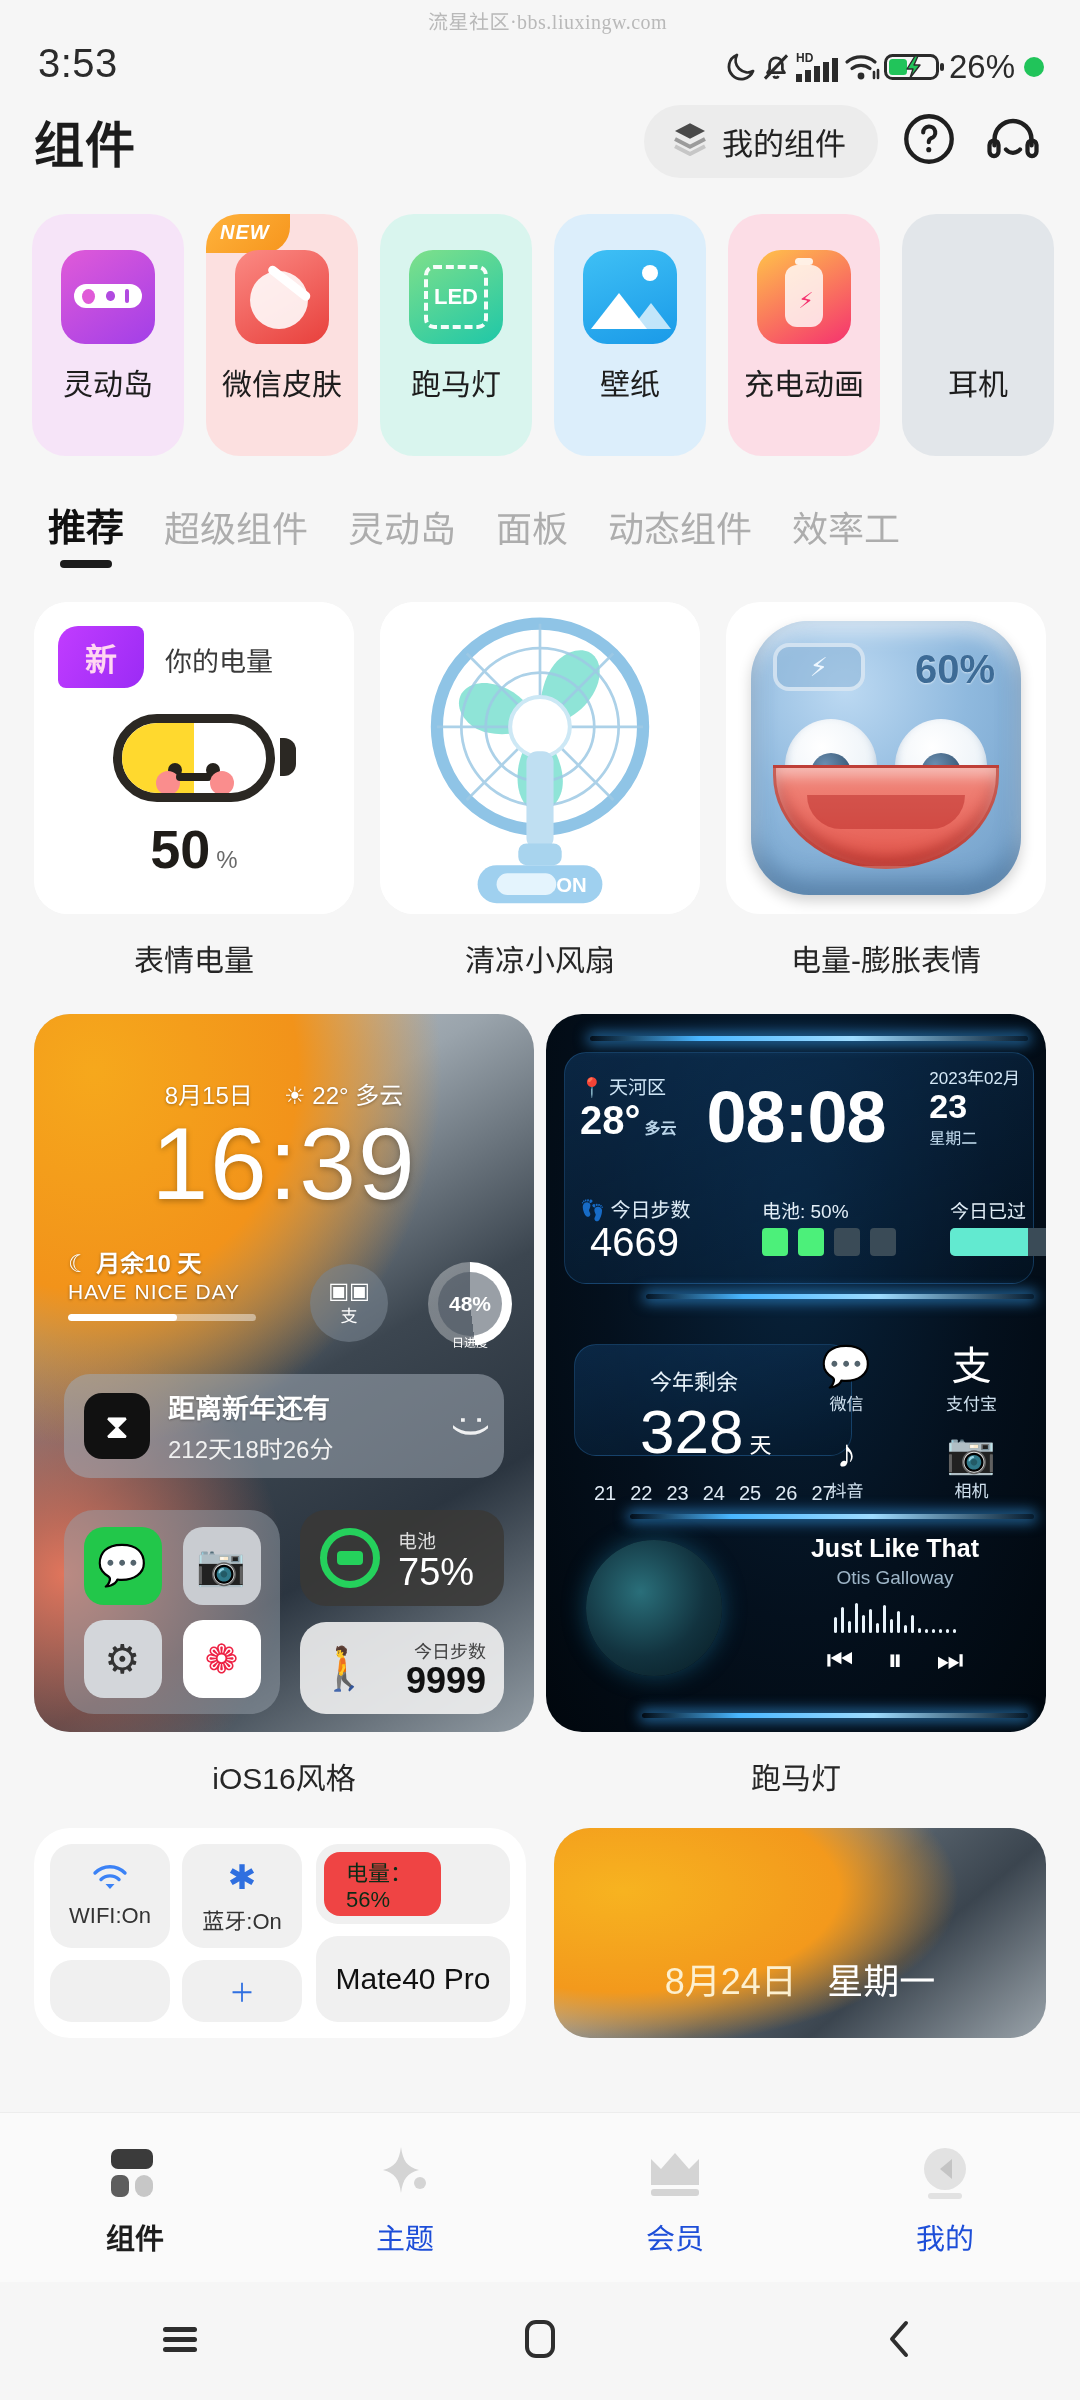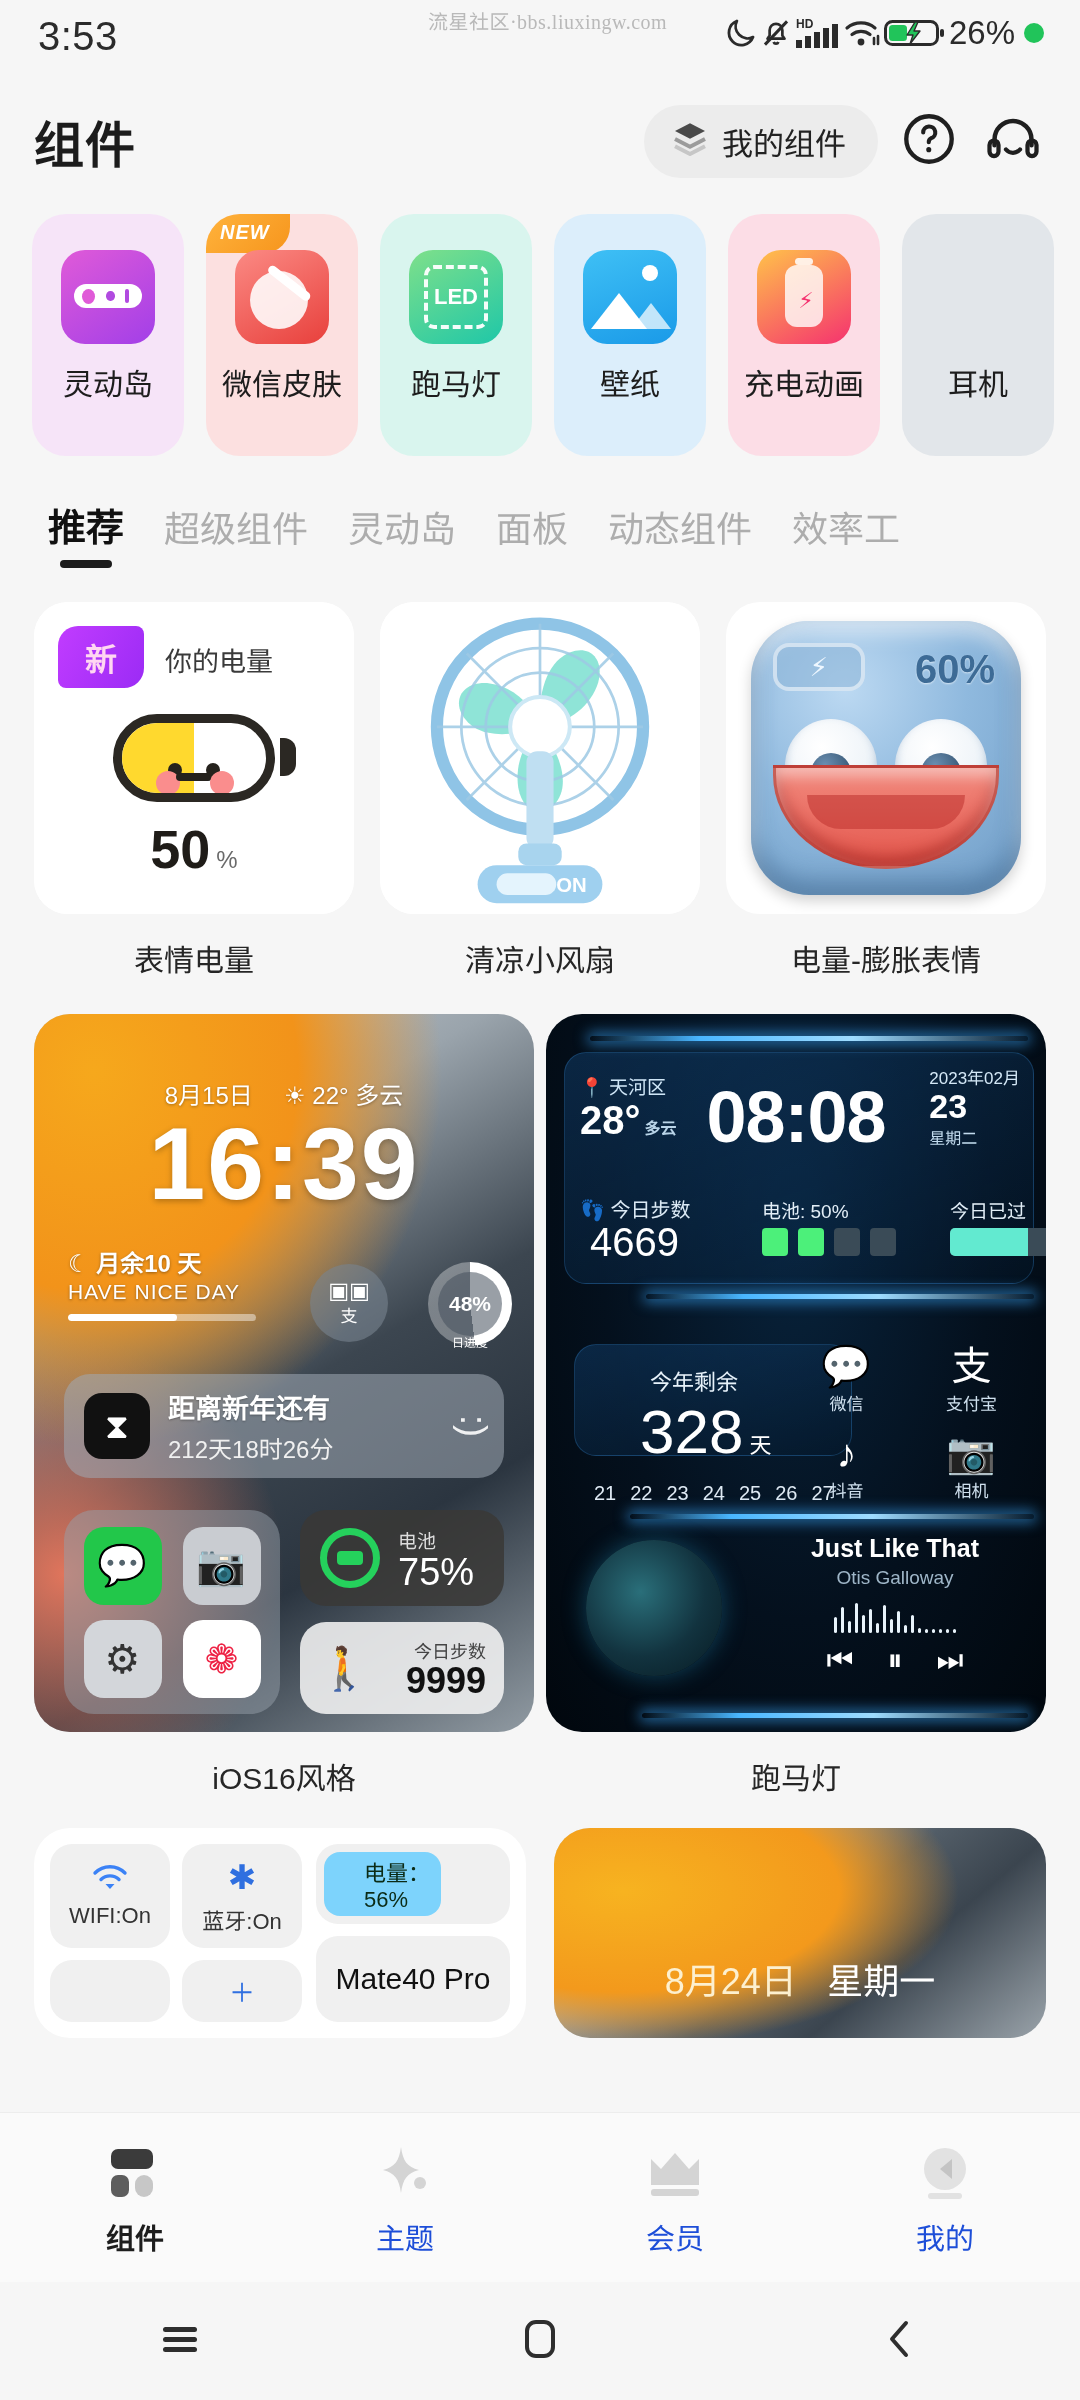--- a/index.html
+++ b/index.html
@@ -15,21 +15,21 @@
 
   
   .watermark{
     position:absolute; top:6px; left:0; width:100%;
     text-align:center; font-size:20px; color:#b9b9b9;
     letter-spacing:.5px; font-family:"Liberation Serif","DejaVu Serif",serif;padding-left:15px;
   }
 
   
   .statusbar{
-    height:86px; display:flex; align-items:flex-start;
+    height:86px; display:flex; align-items:flex-end;
     justify-content:space-between; padding:14px 36px 0 38px;
   }
   .clock{ font-size:40px; font-weight:400; color:#2b2b2b; letter-spacing:.5px;}
   .sb-icons{ display:flex; align-items:center; gap:1px;}
   .sb-icons svg{ display:block; }
   .battery-pct{ font-size:33px; color:#2b2b2b; margin-left:2px; }
   .green-dot{ width:20px; height:20px; border-radius:50%; background:#21c45a; margin-left:8px;}
 
   
   .appbar{
@@ -153,21 +153,21 @@
   
   .ios16{
     width:100%; height:100%; position:relative; overflow:hidden;
     background:
       radial-gradient(ellipse 120% 90% at 12% 8%, #f6a81c 0%, #f2931a 34%, rgba(242,147,26,0) 58%),
       radial-gradient(ellipse 80% 60% at 6% 78%, #e0755c 0%, rgba(224,117,92,0) 55%),
       linear-gradient(150deg,#cfd3d6 0%,#9aa4ac 26%,#3c4650 52%,#2b3540 72%,#919ba3 100%);
   }
   .ios-date{ position:absolute; top:62px; left:0; width:100%; text-align:center; font-size:24px; color:#fff; text-shadow:0 1px 3px rgba(0,0,0,.35);}
   .ios-date .sep{ display:inline-block; width:18px;}
-  .ios-time{ position:absolute; top:92px; width:100%; text-align:center; font-size:102px; font-weight:700; color:#fff; letter-spacing:2px; text-shadow:0 2px 6px rgba(0,0,0,.28);}
+  .ios-time{ position:absolute; top:92px; width:100%; text-align:center; font-size:102px; font-weight:400; color:#fff; letter-spacing:2px; text-shadow:0 2px 6px rgba(0,0,0,.28);}
   .ios-moon{ position:absolute; top:230px; left:34px; font-size:24px; color:#fff; font-weight:700; text-shadow:0 1px 3px rgba(0,0,0,.4);}
   .ios-hnd{ position:absolute; top:266px; left:34px; font-size:21px; color:#fff; letter-spacing:1px; text-shadow:0 1px 3px rgba(0,0,0,.4);}
   .ios-bar{ position:absolute; top:300px; left:34px; width:188px; height:7px; border-radius:4px; background:rgba(255,255,255,.45); overflow:hidden;}
   .ios-bar i{ display:block; height:100%; width:58%; background:#fff; border-radius:4px;}
   .ios-zfb{ position:absolute; top:250px; left:calc(50% + 26px); width:78px; height:78px; border-radius:50%; background:rgba(120,132,144,.6); display:flex; flex-direction:column; align-items:center; justify-content:center; color:#fff;}
   .ios-ring{ position:absolute; top:248px; right:22px; width:84px; height:84px; border-radius:50%;
     background:conic-gradient(#ffffff 0 48%, rgba(255,255,255,.33) 48% 100%);
     display:flex; align-items:center; justify-content:center;}
   .ios-ring::before{ content:""; position:absolute; width:64px; height:64px; border-radius:50%; background:rgba(70,80,92,.55);}
   .ios-ring span{ position:relative; font-size:21px; color:#fff; font-weight:600;}
@@ -248,21 +248,21 @@
     background:radial-gradient(circle at 40% 38%, #2a6f7a 0%, #12333f 55%, #071a22 100%);
     box-shadow:0 0 24px rgba(40,170,220,.35);}
 
   
   .ctrlpanel{ width:100%; height:100%; background:#fff; padding:16px; display:flex; gap:14px;}
   .cp-left{ display:grid; grid-template-columns:1fr 1fr; gap:12px; flex:0 0 252px;}
   .cp-tile{ background:#f0f0f0; border-radius:22px; display:flex; flex-direction:column; align-items:center; justify-content:center; gap:6px;}
   .cp-tile .lbl{ font-size:22px; color:#333;}
   .cp-right{ flex:1 1 auto; display:flex; flex-direction:column; gap:12px;}
   .cp-bat{ background:#f0f0f0; border-radius:22px; height:80px; display:flex; align-items:center; padding:8px;}
-  .cp-bat .fill{ background:#7dd3fc; border-radius:16px; height:100%; width:66%; display:flex; align-items:center; padding-left:40px; font-size:22px; color:#0b2b16;}
+  .cp-bat .fill{ background:#ef4444; border-radius:16px; height:100%; width:66%; display:flex; align-items:center; padding-left:22px; font-size:22px; color:#0b2b16;}
   .cp-dev{ background:#f0f0f0; border-radius:22px; flex:1 1 auto; display:flex; align-items:center; justify-content:center; font-size:30px; color:#111;}
 
   
   .orangelock{
     width:100%; height:100%; position:relative; overflow:hidden;
     background:
       radial-gradient(ellipse 110% 120% at 14% 30%, #f7b320 0%, #f3991c 40%, rgba(243,153,28,0) 62%),
       linear-gradient(140deg,#d7d9da 0%,#b9bfc4 22%,#525d67 52%,#3b454f 68%,#9aa3aa 100%);
   }
   .ol-text{ position:absolute; bottom:34px; left:0; width:100%; text-align:center; color:#fff;}

